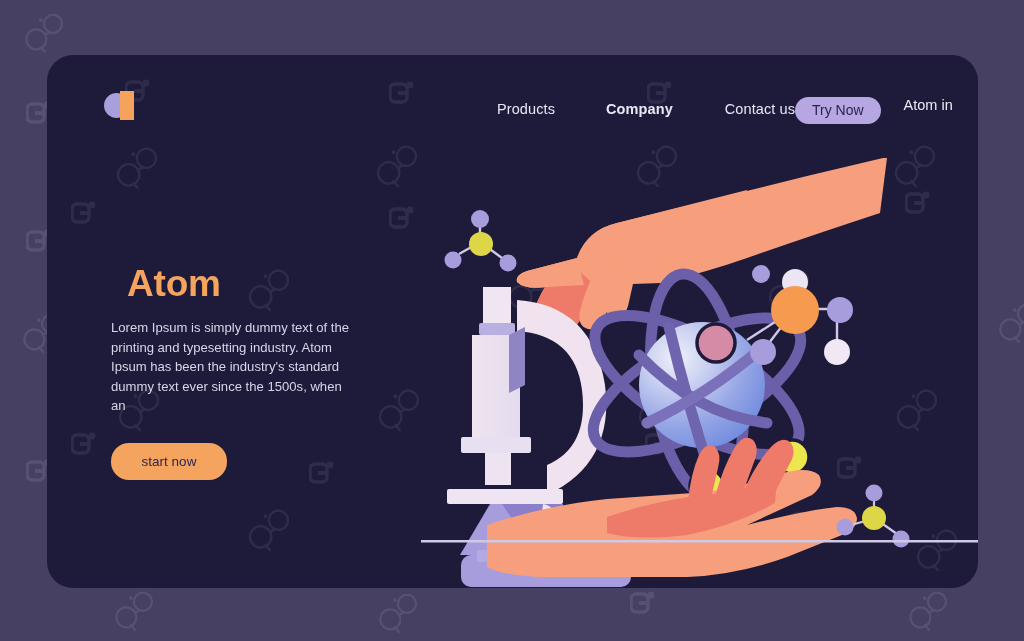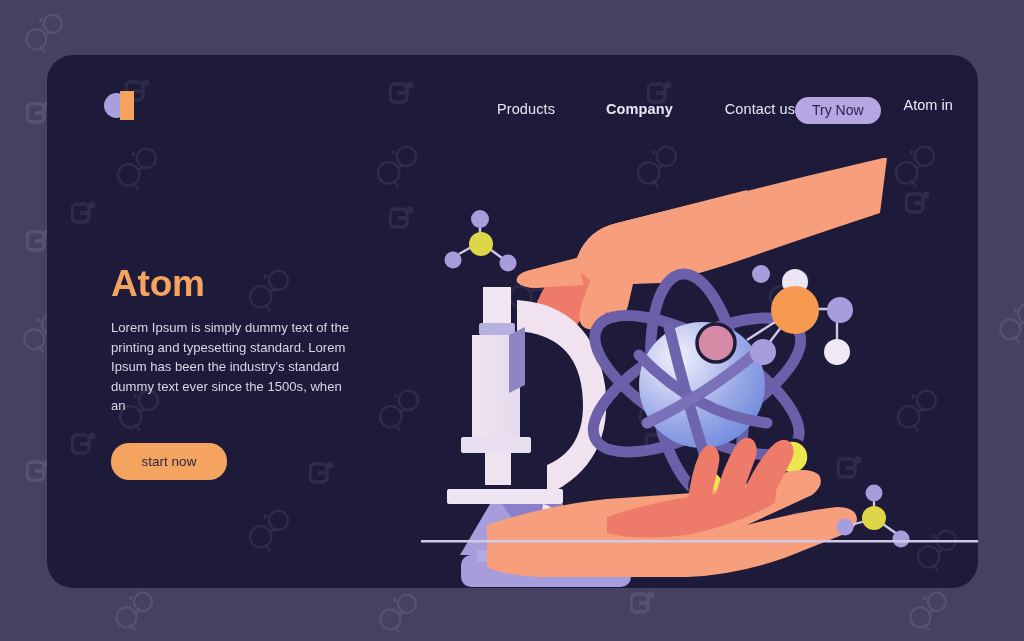--- a/index.html
+++ b/index.html
@@ -107,20 +107,21 @@
     width:270px;
     z-index:25;
   }
   .hero-title {
     color:#f5a45f;
     font-size:37px;
     font-weight:bold;
     letter-spacing:-.2px;
     line-height:1;
     margin-bottom:16px;
+    margin-left:16px;
   }
   .hero-body {
     color:#d8d5e8;
     font-size:13.1px;
     line-height:1.49;
     width:246px;
   }
   .cta {
     display:inline-block;
     margin-top:27px;
@@ -628,17 +629,17 @@
       <a class="nav-link contact" href="#">Contact us</a>
     </nav>
     <div class="nav-right">
       <button class="try-now">Try Now</button>
       <a class="sign-in" href="#">Atom in</a>
     </div>
   </div>
 
   <div class="hero">
     <h1 class="hero-title">Atom</h1>
-    <p class="hero-body">Lorem Ipsum is simply dummy text of the printing and typesetting standard. Lorem Ipsum has been the industry's standard dummy text ever since the 1500s, when an</p>
+    <p class="hero-body">Lorem Ipsum is simply dummy text of the printing and typesetting industry. Atom Ipsum has been the industry's standard dummy text ever since the 1500s, when an</p>
     <button class="cta">start now</button>
   </div>
 
 </div>
 
 </body></html>

